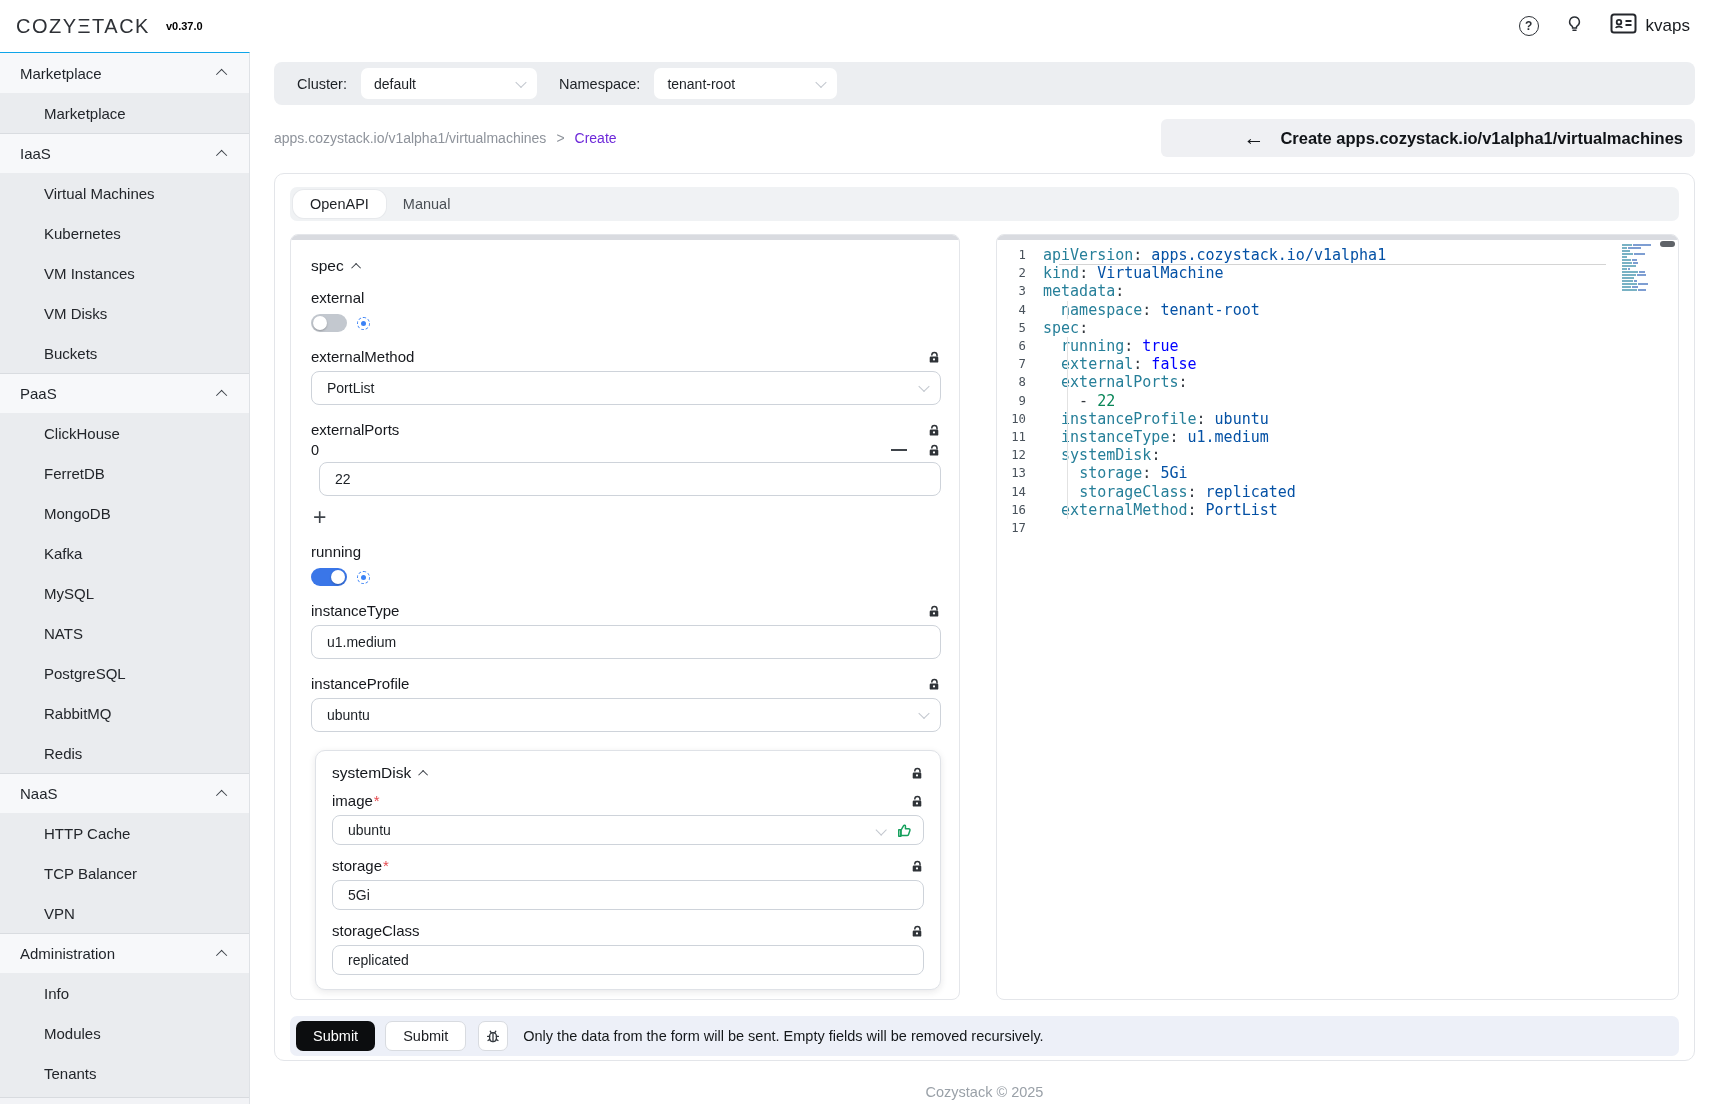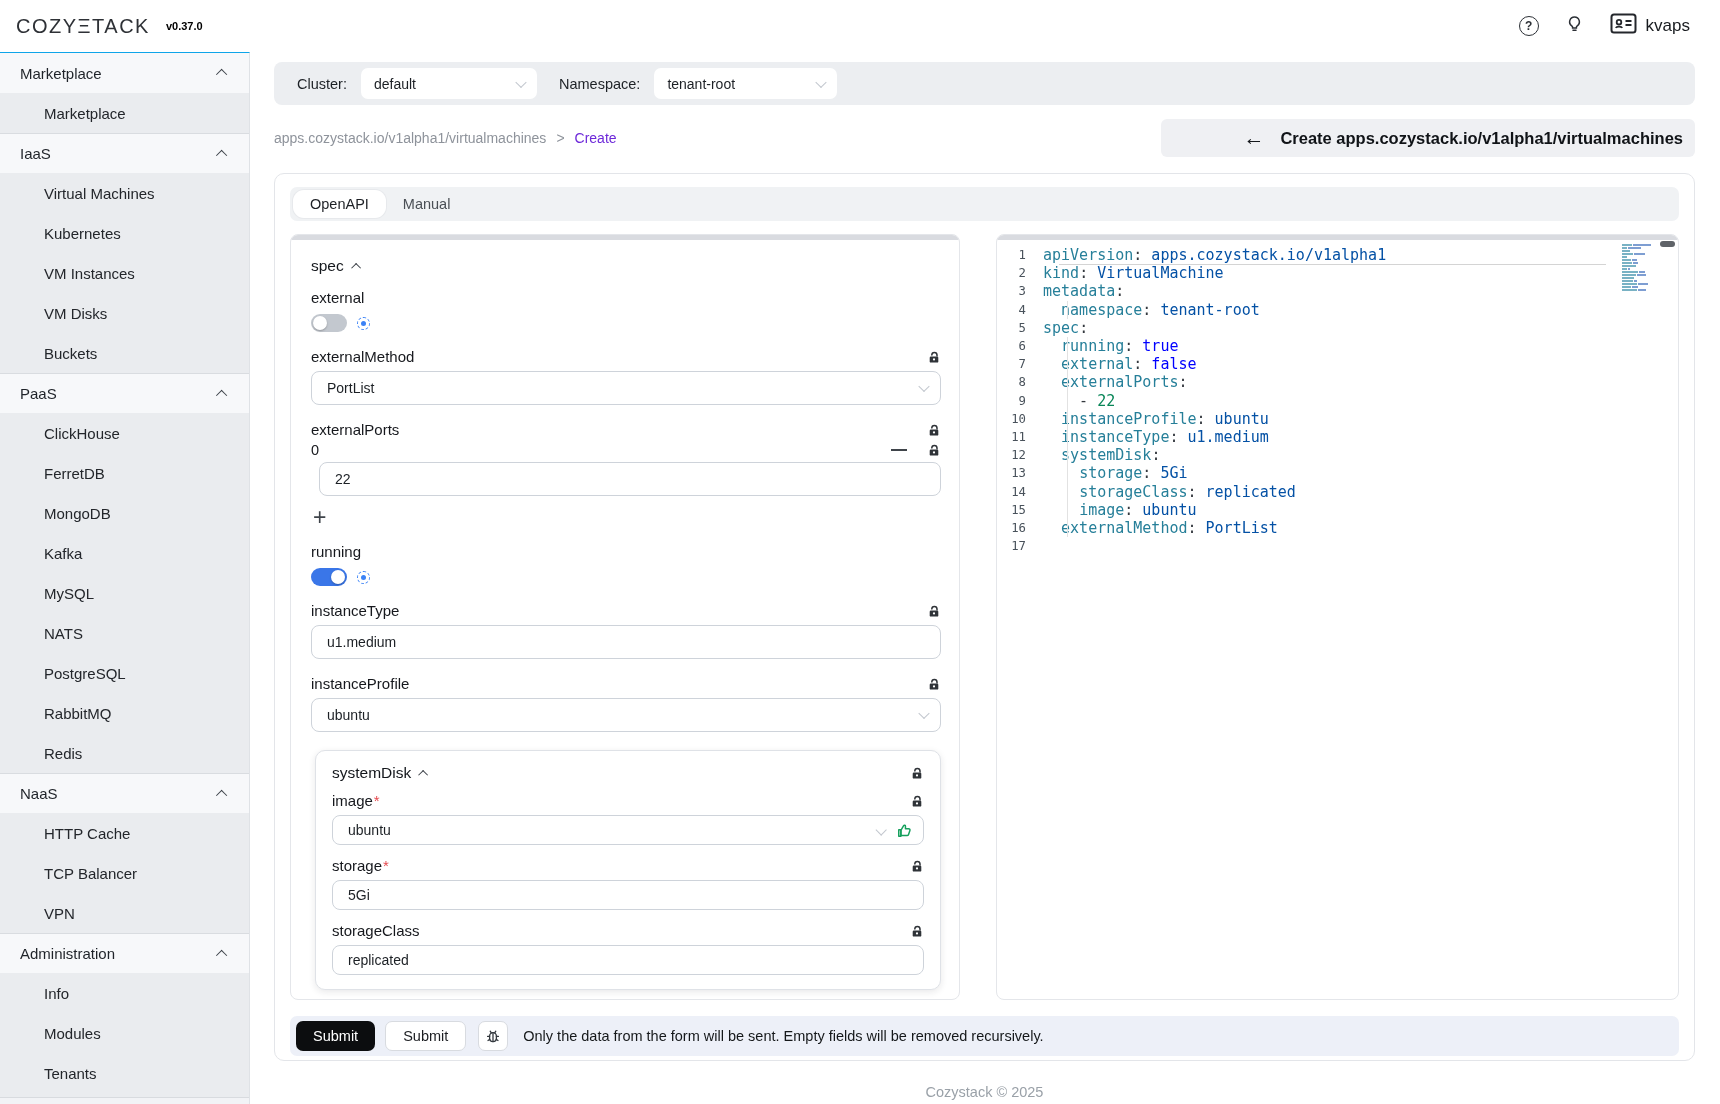--- a/index.html
+++ b/index.html
@@ -420,25 +420,20 @@
               <span class="ln">13</span>
               <span class="guide"></span>
               <span class="ct"><span class="t-d">    </span><span class="t-k">storage</span><span class="t-d">:</span><span class="t-s"> 5Gi</span></span>
             </div>
             <div class="cl">
               <span class="ln">14</span>
               <span class="guide"></span>
               <span class="ct"><span class="t-d">    </span><span class="t-k">storageClass</span><span class="t-d">:</span><span class="t-s"> replicated</span></span>
             </div>
             <div class="cl">
-              <span class="ln">15</span>
-              <span class="guide"></span>
-              <span class="ct"><span class="t-d">    </span><span class="t-k">image</span><span class="t-d">:</span><span class="t-s"> ubuntu</span></span>
-            </div>
-            <div class="cl">
               <span class="ln">16</span>
               <span class="guide"></span>
               <span class="ct"><span class="t-d">  </span><span class="t-k">externalMethod</span><span class="t-d">:</span><span class="t-s"> PortList</span></span>
             </div>
             <div class="cl">
               <span class="ln">17</span>
               <span class="ct"></span>
             </div>
           </div>
         <div class="minimap" id="minimap">

